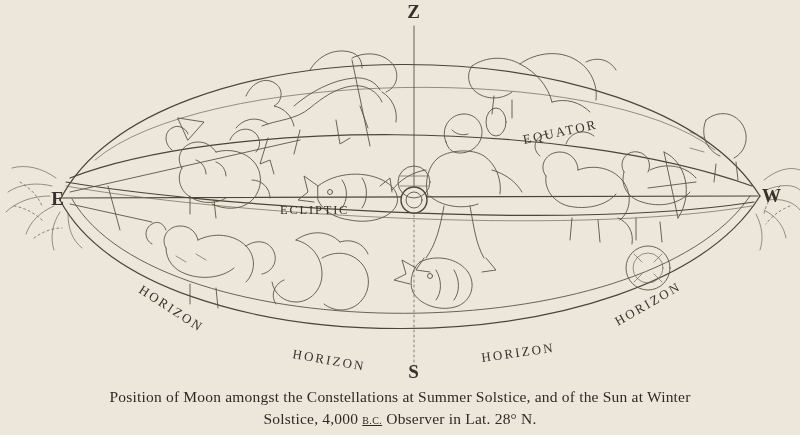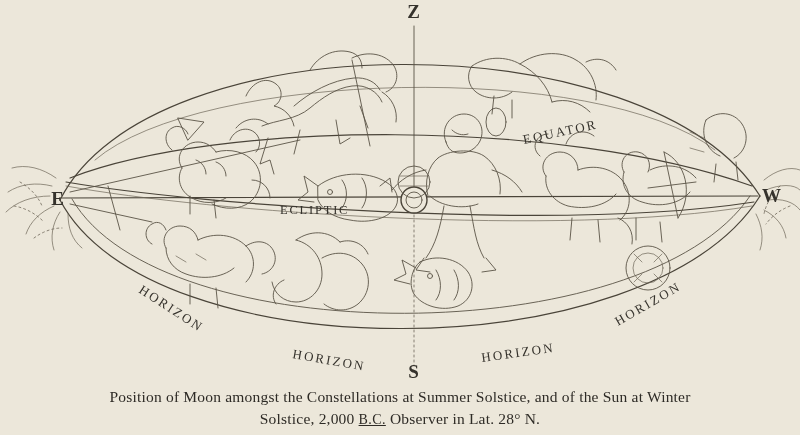--- a/index.html
+++ b/index.html
@@ -37,21 +37,21 @@
     left: 0;
     width: 800px;
     text-align: center;
     font-size: 15.5px;
     letter-spacing: 0.2px;
     color: #2e2b26;
   }
   .caption.line1 { top: 388px; }
   .caption.line2 { top: 410px; }
   .smallcaps {
-    font-size: 14px;
+    font-size: 10px;
     letter-spacing: 0.4px;
     text-decoration: underline;
   }
   .lbl {
     font-family: "Liberation Serif", serif;
     fill: #35322c;
   }
   .lbl-cardinal {
     font-size: 19px;
     font-weight: bold;
@@ -292,15 +292,15 @@
         <text class="lbl lbl-curve" x="138" y="292" transform="rotate(33 138 292)">HORIZON</text>
         <text class="lbl lbl-curve" x="292" y="358" transform="rotate(10 292 358)">HORIZON</text>
         <text class="lbl lbl-curve" x="482" y="362" transform="rotate(-8 482 362)">HORIZON</text>
         <text class="lbl lbl-curve" x="618" y="326" transform="rotate(-30 618 326)">HORIZON</text>
       </g>
 
     </svg>
   </div>
 
   <div class="caption line1">Position of Moon amongst the Constellations at Summer Solstice, and of the Sun at Winter</div>
-  <div class="caption line2"><span>Solstice, 2,000 </span><span class="smallcaps">B.C.</span><span>  Observer in Lat. 28° N.</span></div>
+  <div class="caption line2"><span>Solstice, 4,000 </span><span class="smallcaps">B.C.</span><span>  Observer in Lat. 28° N.</span></div>
 
 </div>
 
 </body></html>

